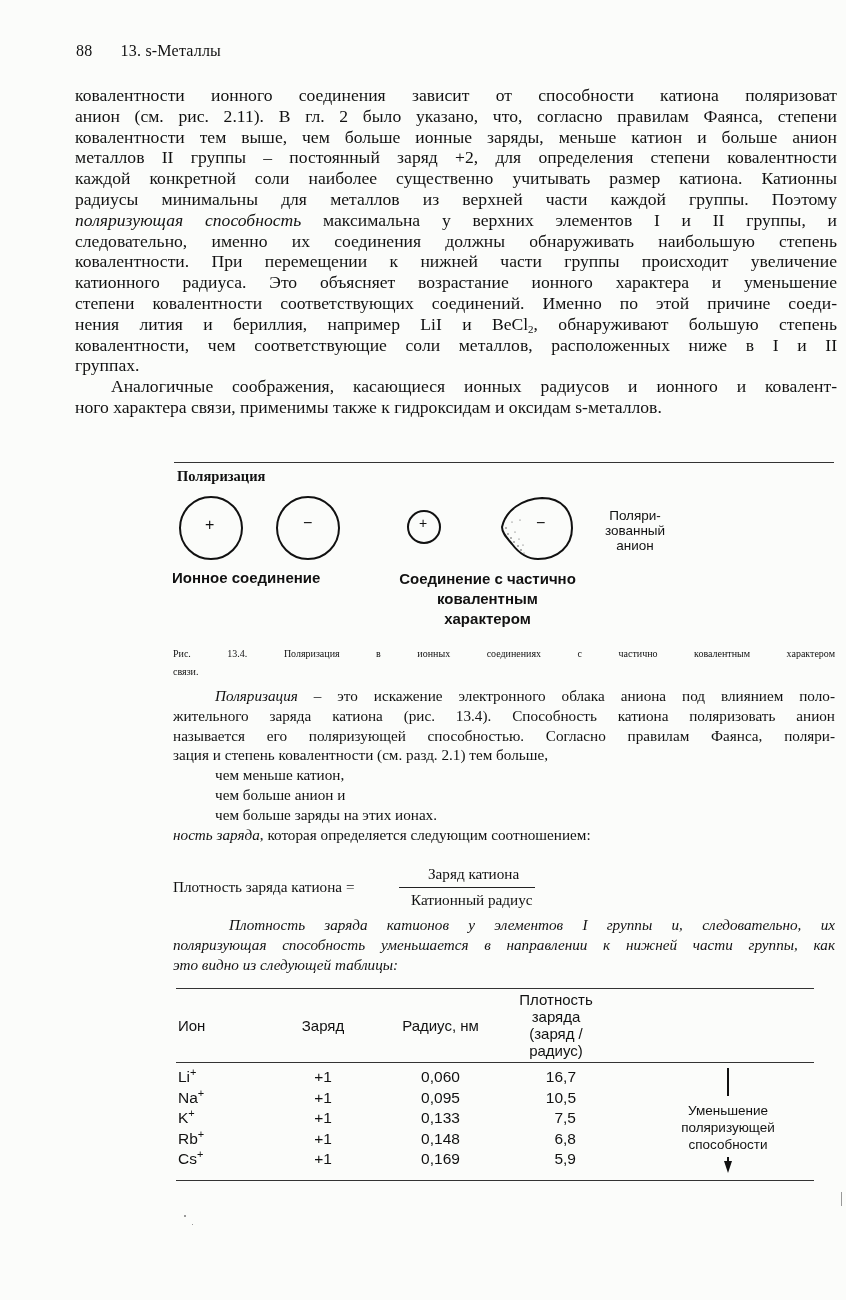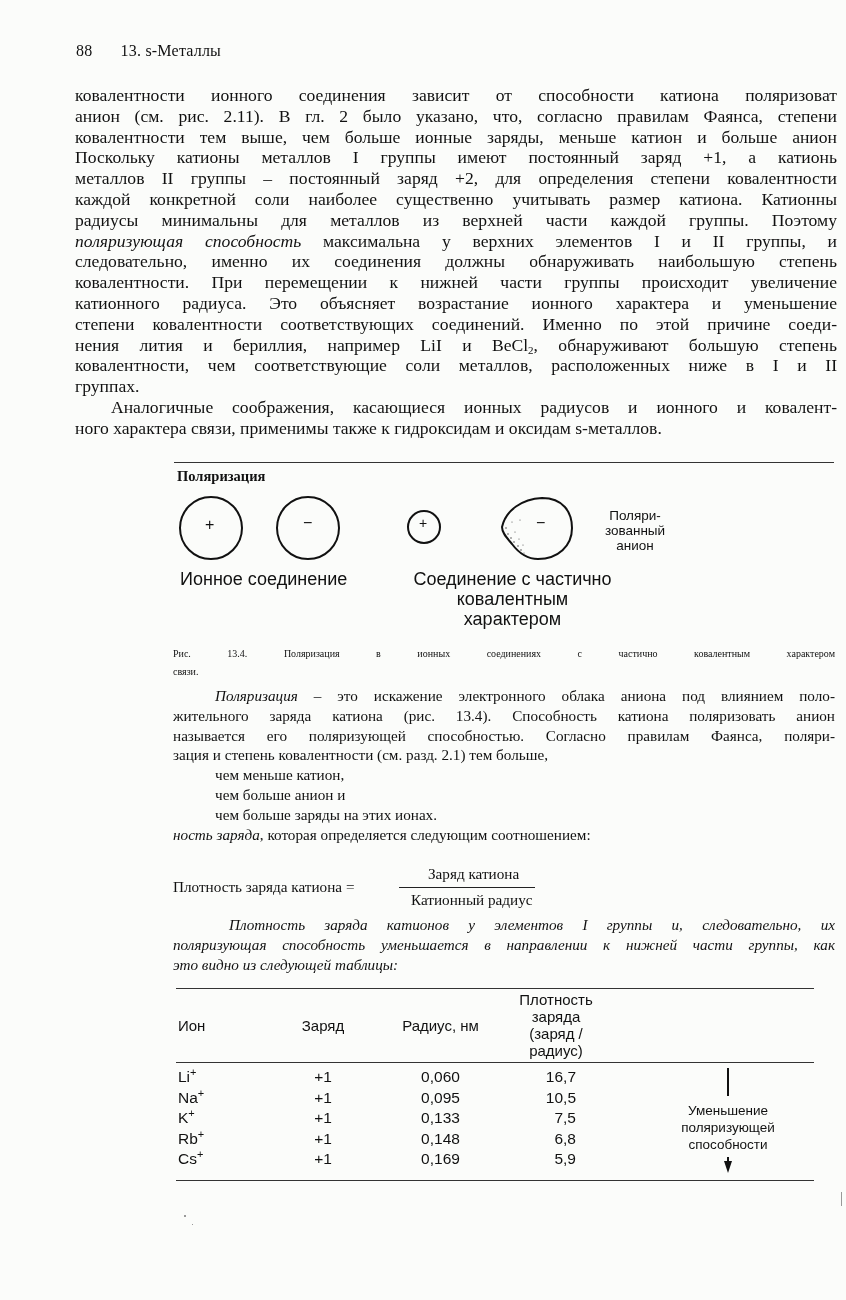--- a/index.html
+++ b/index.html
@@ -14,23 +14,23 @@
   .para1 .ln { display: block; white-space: nowrap; text-align-last: justify; height: 20.8px; overflow: hidden; }
   .para1 .ln.last { text-align-last: left; }
   .para1 .ln.indent { padding-left: 36px; }
   i { font-style: italic; }
   sub { font-size: 11px; vertical-align: -3px; line-height: 0; }
   sup { font-size: 11px; vertical-align: 6px; line-height: 0; }
 
   .rule { background: #333; height: 1px; }
   .fig-title { left: 177px; top: 468px; font-family: "Liberation Serif", serif; font-weight: bold; font-size: 14.5px; }
   .sans { font-family: "Liberation Sans", sans-serif; }
-  .fig-label { font-size: 18px; font-weight: 400; margin-left: 8px; }
+  .fig-label { font-size: 15px; font-weight: 700; }
   .fig-caption-left { left: 172px; top: 569px; }
-  .fig-caption-mid { left: 402px; top: 569px; width: 205px; text-align: center; line-height: 20px; }
+  .fig-caption-mid { left: 385px; top: 569px; width: 205px; text-align: center; line-height: 20px; }
   .fig-side { left: 595px; top: 508px; width: 80px; text-align: center; font-size: 13.5px; line-height: 15px; }
 
   .caption { left: 173px; top: 645px; width: 662px; font-size: 10px; line-height: 18px; }
   .caption .ln { display:block; white-space: nowrap; text-align-last: justify; text-align: justify; }
   .caption .ln.last { text-align-last: left; }
 
   .para2 { left: 173px; top: 686px; width: 662px; font-size: 15.2px; line-height: 19.8px; }
   .para2 .ln { display: block; white-space: nowrap; text-align: justify; text-align-last: justify; height: 19.8px; overflow: hidden; }
   .para2 .ln.last { text-align-last: left; }
   .para2 .ln.indent { padding-left: 42px; }
@@ -69,21 +69,20 @@
 
 <div class="abs header">
   <span class="num">88</span>
   <span>13. s-Металлы</span>
 </div>
 
 <div class="abs para1">
   <span class="ln">ковалентности ионного соединения зависит от способности катиона поляризоват</span>
   <span class="ln">анион (см. рис. 2.11). В гл. 2 было указано, что, согласно правилам Фаянса, степени</span>
   <span class="ln">ковалентности тем выше, чем больше ионные заряды, меньше катион и больше анион</span>
-  <span class="ln">Поскольку катионы металлов I группы имеют постоянный заряд +1, а катионь</span>
   <span class="ln">металлов II группы – постоянный заряд +2, для определения степени ковалентности</span>
   <span class="ln">каждой конкретной соли наиболее существенно учитывать размер катиона. Катионны</span>
   <span class="ln">радиусы минимальны для металлов из верхней части каждой группы. Поэтому</span>
   <span class="ln"><i>поляризующая способность</i><span> максимальна у верхних элементов I и II группы, и</span></span>
   <span class="ln">следовательно, именно их соединения должны обнаруживать наибольшую степень</span>
   <span class="ln">ковалентности. При перемещении к нижней части группы происходит увеличение</span>
   <span class="ln">катионного радиуса. Это объясняет возрастание ионного характера и уменьшение</span>
   <span class="ln">степени ковалентности соответствующих соединений. Именно по этой причине соеди-</span>
   <span class="ln"><span>нения лития и бериллия, например LiI и BeCl</span><sub>2</sub><span>, обнаруживают большую степень</span></span>
   <span class="ln">ковалентности, чем соответствующие соли металлов, расположенных ниже в I и II</span>

